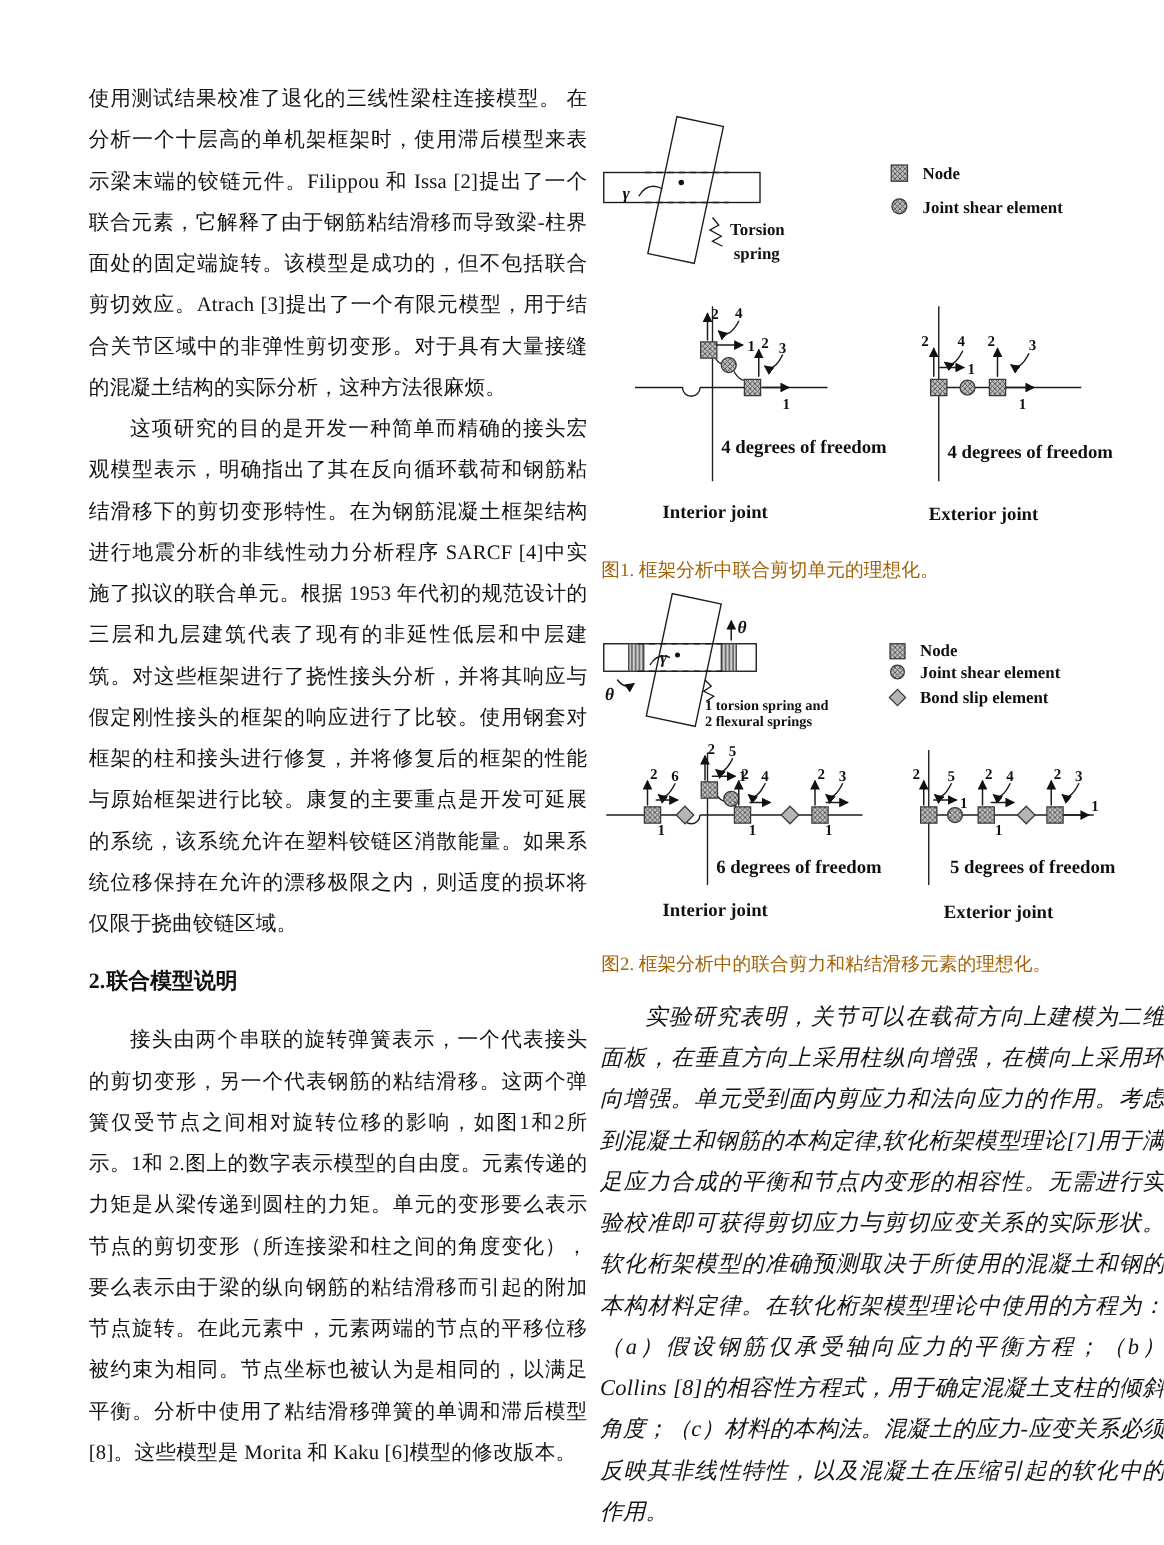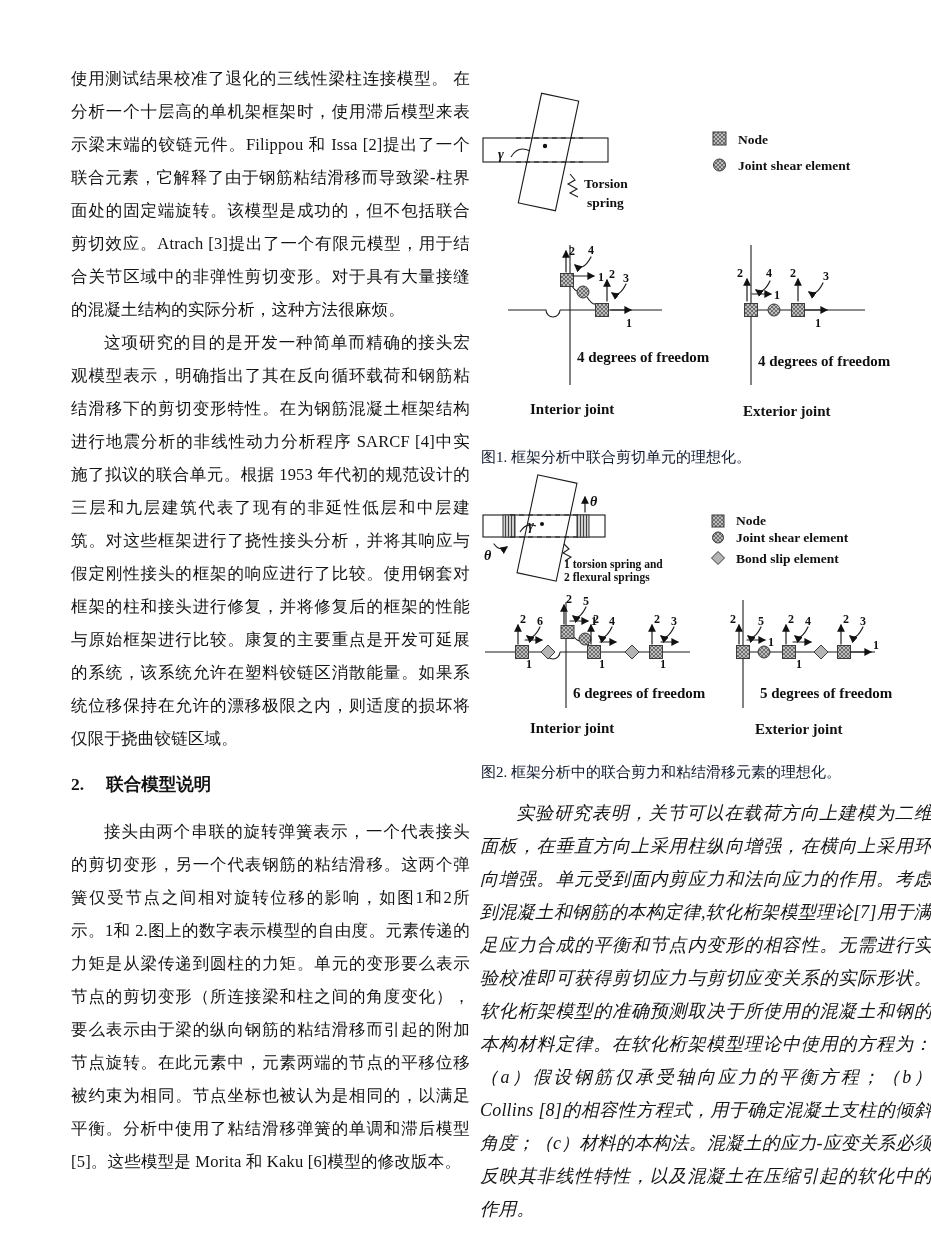--- a/index.html
+++ b/index.html
@@ -10,28 +10,28 @@
   .col-left  { position:absolute; left:71px;  top:62px;  width:399px; }
   .col-right { position:absolute; left:480px; top:60px;  width:452px; height:1176px; }
   .body-para {
     margin:0; font-size:16.5px; line-height:33px; text-align:justify;
     text-indent:33px; letter-spacing:0.2px;
   }
   .no-indent { text-indent:0; }
   .sec-heading {
     margin:16px 0 18px 0; font-size:17.5px; line-height:26px; font-weight:700; color:#111;
   }
-  .sec-heading .ht { margin-left:22px; }
+  .sec-heading .ht { margin-left:1px; }
   .right-para {
     position:absolute; left:0; top:737px; width:452px; margin:0;
     font-size:18px; line-height:33px; text-align:justify; text-indent:36px; letter-spacing:0.2px;font-style:italic;
   }
   .fig { position:absolute; left:0; }
   .fig-caption {
-    position:absolute; left:1px; font-size:15px; line-height:20px; color:#0f172a; white-space:nowrap;
+    position:absolute; left:1px; font-size:15px; line-height:20px; color:#a16207; white-space:nowrap;
   }
   
   .s   { stroke:#1c1c1c; stroke-width:1.2; fill:none; stroke-linecap:round; }
   .s1  { stroke:#1c1c1c; stroke-width:1.1; fill:none; }
   .dash{ stroke:#1c1c1c; stroke-width:1.1; fill:none; stroke-dasharray:5 4; }
   .sym { stroke:#3a3a3a; stroke-width:1; }
   text { font-family:"Liberation Serif","DejaVu Serif",serif; fill:#101010; }
   .f13 { font-size:13.5px; font-weight:600; }
   .f15 { font-size:15px;   font-weight:700; }
   .f12 { font-size:12px;   font-weight:700; }
@@ -40,21 +40,21 @@
 </style>
 </head>
 <body>
 
 <div class="page">
 
   <div class="col-left">
     <p class="body-para no-indent">使用测试结果校准了退化的三线性梁柱连接模型。 在分析一个十层高的单机架框架时，使用滞后模型来表示梁末端的铰链元件。Filippou 和 Issa [2]提出了一个联合元素，它解释了由于钢筋粘结滑移而导致梁-柱界面处的固定端旋转。该模型是成功的，但不包括联合剪切效应。Atrach [3]提出了一个有限元模型，用于结合关节区域中的非弹性剪切变形。对于具有大量接缝的混凝土结构的实际分析，这种方法很麻烦。</p>
     <p class="body-para">这项研究的目的是开发一种简单而精确的接头宏观模型表示，明确指出了其在反向循环载荷和钢筋粘结滑移下的剪切变形特性。在为钢筋混凝土框架结构进行地震分析的非线性动力分析程序 SARCF [4]中实施了拟议的联合单元。根据 1953 年代初的规范设计的三层和九层建筑代表了现有的非延性低层和中层建筑。对这些框架进行了挠性接头分析，并将其响应与假定刚性接头的框架的响应进行了比较。使用钢套对框架的柱和接头进行修复，并将修复后的框架的性能与原始框架进行比较。康复的主要重点是开发可延展的系统，该系统允许在塑料铰链区消散能量。如果系统位移保持在允许的漂移极限之内，则适度的损坏将仅限于挠曲铰链区域。</p>
     <h2 class="sec-heading"><span>2.</span><span class="ht">联合模型说明</span></h2>
-    <p class="body-para">接头由两个串联的旋转弹簧表示，一个代表接头的剪切变形，另一个代表钢筋的粘结滑移。这两个弹簧仅受节点之间相对旋转位移的影响，如图1和2所示。1和 2.图上的数字表示模型的自由度。元素传递的力矩是从梁传递到圆柱的力矩。单元的变形要么表示节点的剪切变形（所连接梁和柱之间的角度变化），要么表示由于梁的纵向钢筋的粘结滑移而引起的附加节点旋转。在此元素中，元素两端的节点的平移位移被约束为相同。节点坐标也被认为是相同的，以满足平衡。分析中使用了粘结滑移弹簧的单调和滞后模型[5]。这些模型是 Morita 和 Kaku [6]模型的修改版本。</p>
+    <p class="body-para">接头由两个串联的旋转弹簧表示，一个代表接头的剪切变形，另一个代表钢筋的粘结滑移。这两个弹簧仅受节点之间相对旋转位移的影响，如图1和2所示。1和 2.图上的数字表示模型的自由度。元素传递的力矩是从梁传递到圆柱的力矩。单元的变形要么表示节点的剪切变形（所连接梁和柱之间的角度变化），要么表示由于梁的纵向钢筋的粘结滑移而引起的附加节点旋转。在此元素中，元素两端的节点的平移位移被约束为相同。节点坐标也被认为是相同的，以满足平衡。分析中使用了粘结滑移弹簧的单调和滞后模型[8]。这些模型是 Morita 和 Kaku [6]模型的修改版本。</p>
   </div>
 
   <div class="col-right">
 
     <svg class="fig" style="top:15px" width="452" height="362" viewBox="0 0 452 362">
       <defs>
         <pattern id="hx1" patternUnits="userSpaceOnUse" width="4" height="4">
           <rect width="4" height="4" fill="#bdbdbd"></rect>
           <path d="M0,0 l4,4 M0,4 l4,-4" stroke="#4a4a4a" stroke-width="0.7"></path>
         </pattern>

